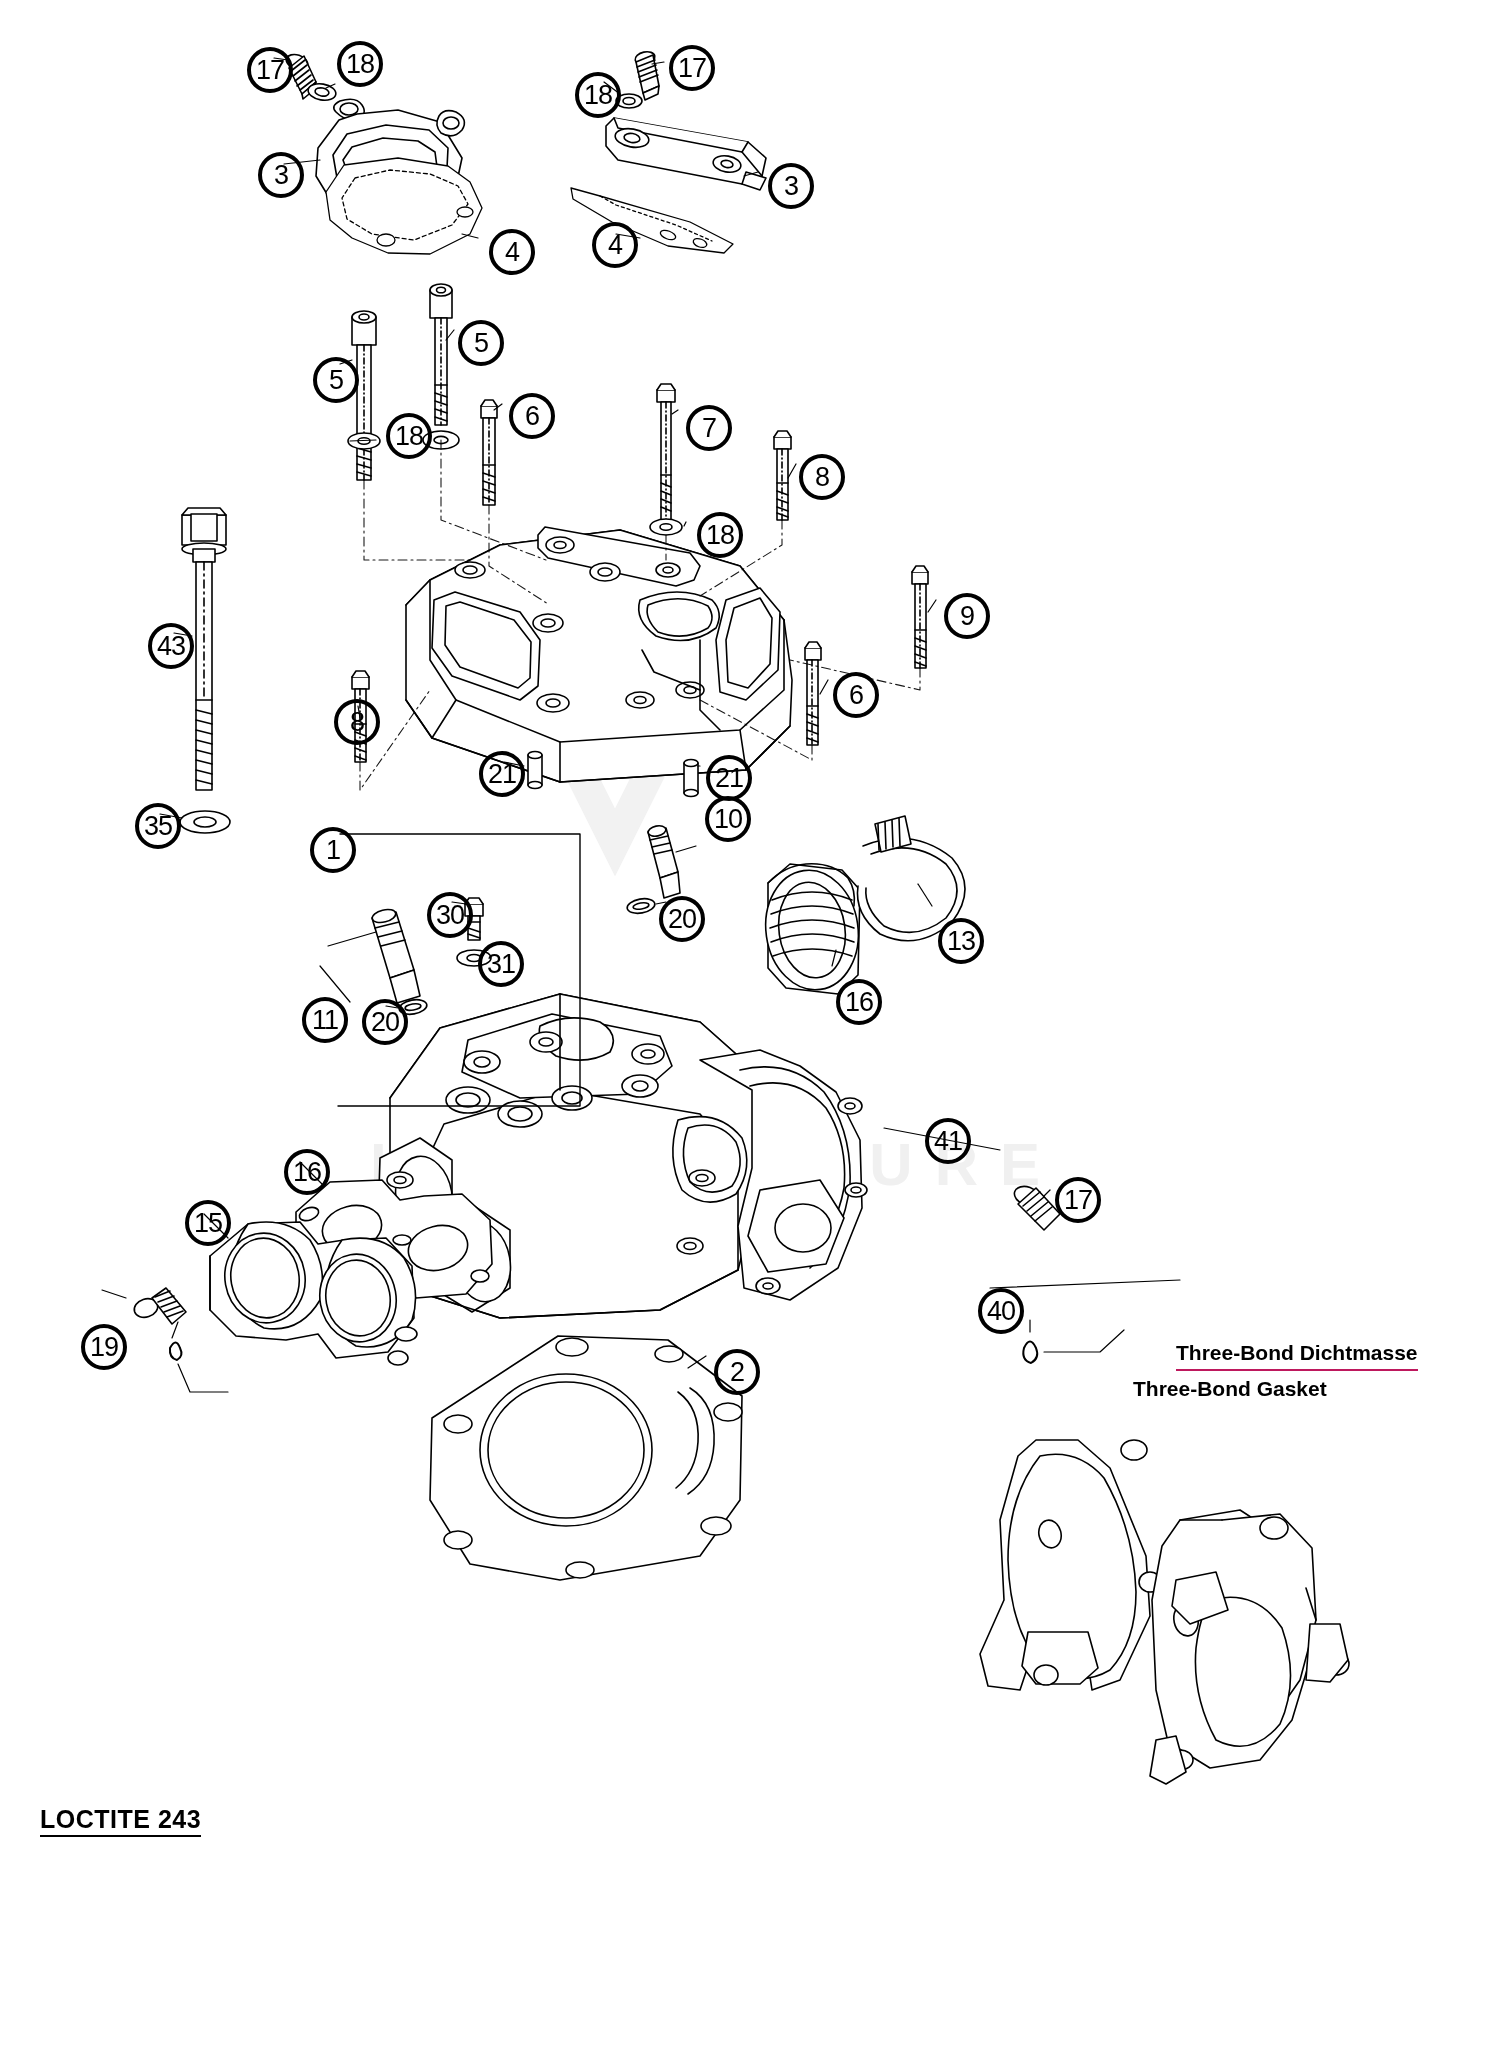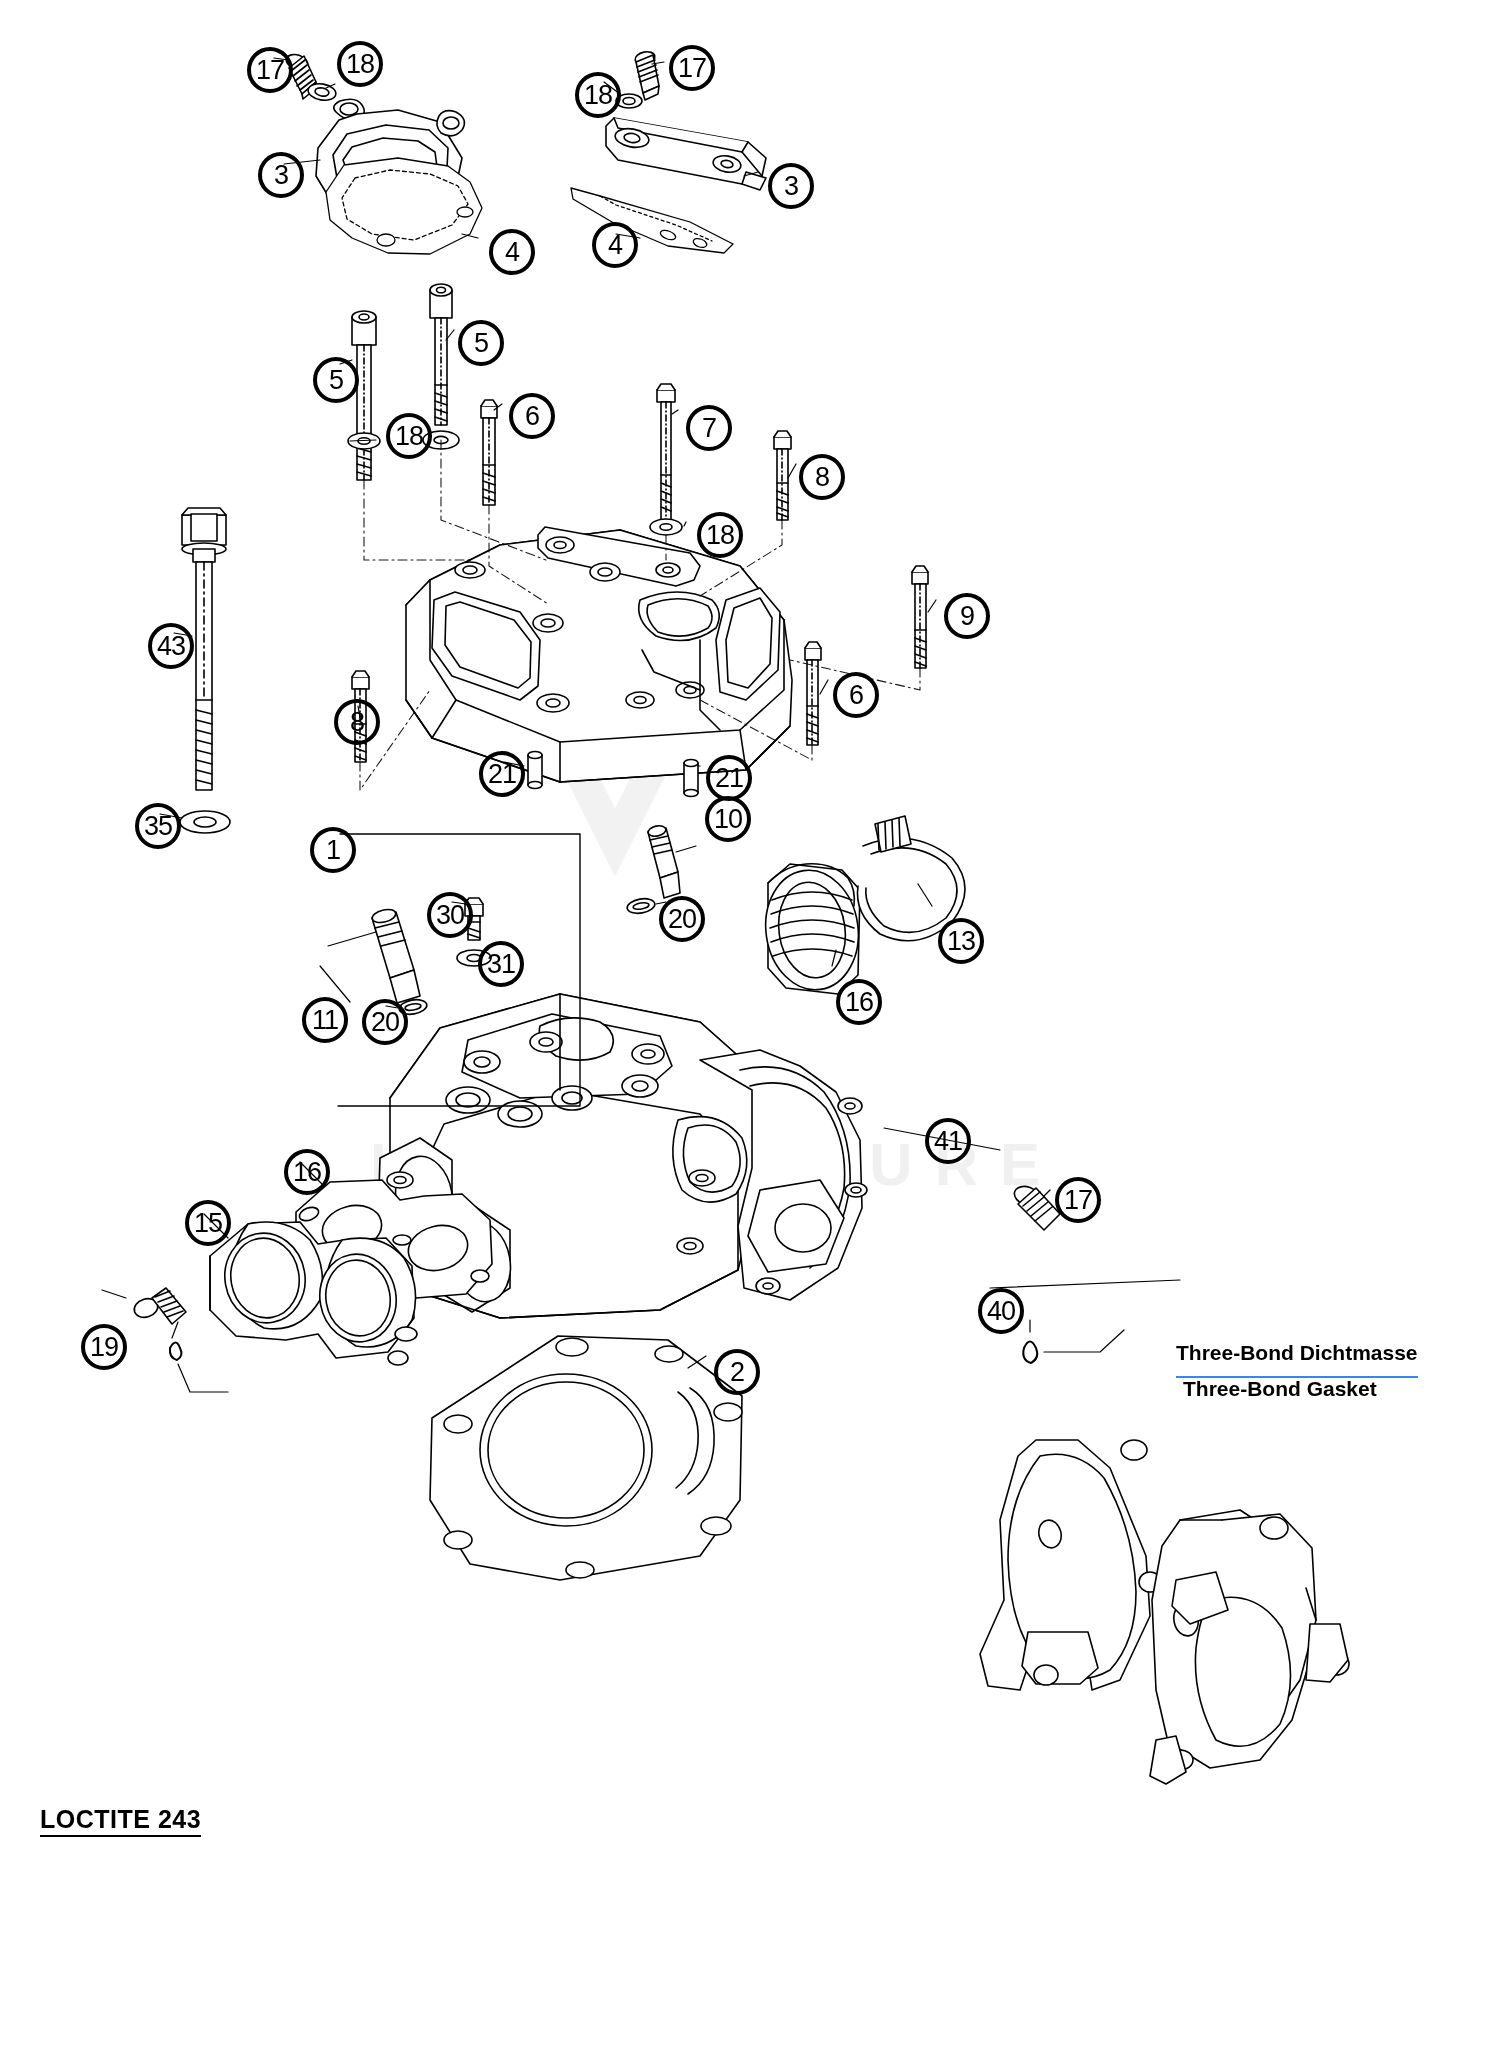--- a/index.html
+++ b/index.html
@@ -57,22 +57,22 @@
   
   .tb-label {
     position: absolute;
     font-family: "Liberation Sans", sans-serif;
     font-weight: bold;
     font-size: 21px;
     color: #000;
     white-space: nowrap;
   }
   .tb-label.underline {
-    border-bottom: 2px solid #3b82f6;
-    padding-bottom: 11px;
+    border-bottom: 2px solid #be185d;
+    padding-bottom: 4px;
   }
   .loctite-label {
     position: absolute;
     font-family: "Liberation Sans", sans-serif;
     font-weight: bold;
     font-size: 25px;
     color: #000;
     white-space: nowrap;
     border-bottom: 2px solid #000;
     padding-bottom: 1px;
@@ -726,18 +726,18 @@
       <span>15</span>
     </div>
   <div class="callout" style="left:81px; top:1292px;margin-top:32px;">
       <span>19</span>
     </div>
   <div class="callout" style="left:714px; top:1349px;">
       <span>2</span>
     </div>
 
   <div class="tb-label underline" style="left:1176px; top:1341px;">Three-Bond Dichtmasse</div>
-  <div class="tb-label" style="left:1183px; top:1377px;">Three-Bond Gasket</div>
+  <div class="tb-label" style="left:1133px; top:1377px;">Three-Bond Gasket</div>
 
   <div class="loctite-label" style="left:40px; top:1794px;margin-top:11px;">LOCTITE 243</div>
 
 
 </div>
 
 </body></html>

